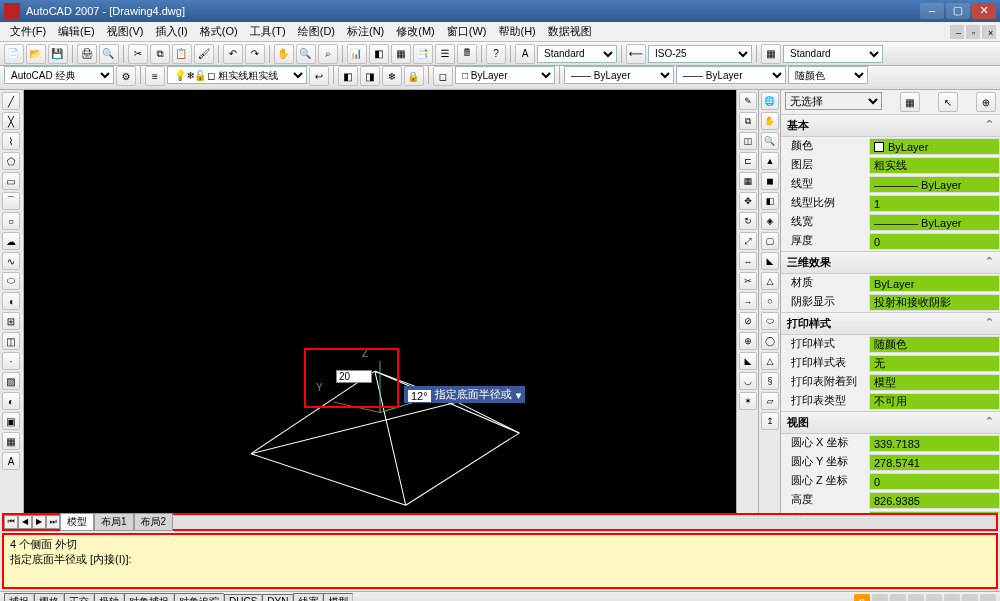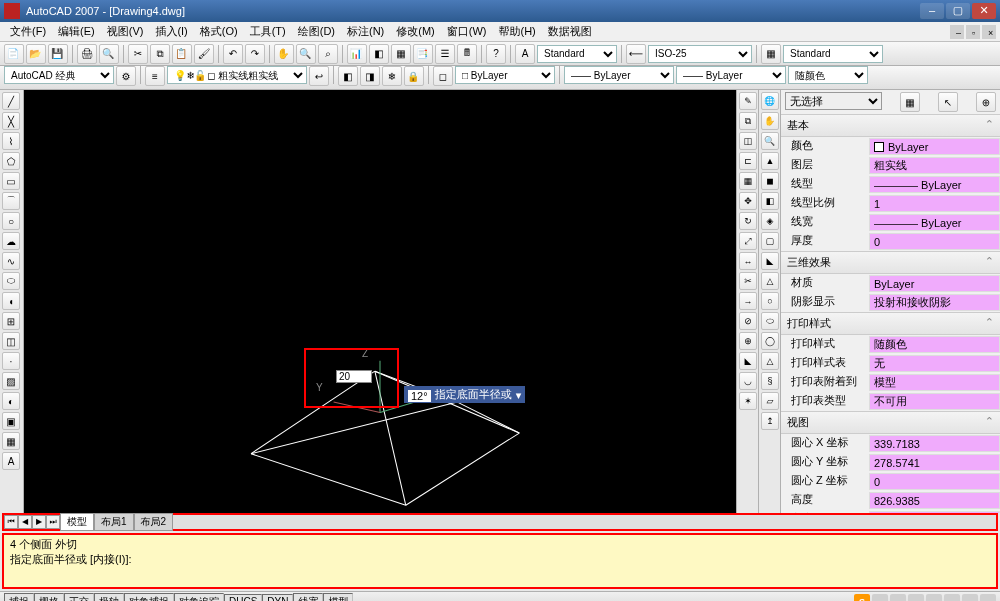--- a/index.html
+++ b/index.html
@@ -22,25 +22,25 @@
 .ltool { width: 24px; background: #e8e8e8; border-right: 1px solid #b0b0b0; display: flex; flex-direction: column; padding: 2px; gap: 2px; }
 .ltool .tbtn { width: 18px; height: 18px; }
 .canvas-wrap { flex: 1; display: flex; flex-direction: column; background: #000; position: relative; }
 .canvas { flex: 1; position: relative; background: #000; }
 .rtool { width: 22px; background: #e8e8e8; border-left: 1px solid #b0b0b0; display: flex; flex-direction: column; padding: 2px; gap: 2px; }
 .rtool2 { width: 22px; background: #e8e8e8; border-left: 1px solid #b0b0b0; display: flex; flex-direction: column; padding: 2px; gap: 2px; }
 .rtool .tbtn, .rtool2 .tbtn { width: 18px; height: 18px; font-size: 9px; }
 .props { width: 220px; background: #f0f0f0; border-left: 1px solid #b0b0b0; display: flex; flex-direction: column; overflow: hidden; }
 .props-head { height: 24px; display: flex; align-items: flex-start; padding: 2px 4px; gap: 18px; }
 .props-head select { flex: 1; height: 18px; border: 1px solid #999; }
-.prop-section { background: linear-gradient(#f4f4f4,#e4e4e4); padding: 3px 6px; border-top: 1px solid #ccc; border-bottom: 1px solid #ccc; font-weight: normal; display: flex; }
+.prop-section { background: linear-gradient(#f4f4f4,#e4e4e4); padding: 3px 6px; border-top: 1px solid #ccc; border-bottom: 1px solid #ccc; font-weight: bold; display: flex; }
 .prop-section .chev { margin-left: auto; color: #888; }
 .prop-row { display: flex; padding: 1px 0; }
 .prop-row .k { width: 88px; padding-left: 10px; background: #f0f0f0; }
-.prop-row .v { flex: 1; background: #f0abfc; border: 1px solid #ddd; padding: 0 4px; height: 17px; display: flex; align-items: center; white-space: nowrap; overflow: hidden; }
+.prop-row .v { flex: 1; background: #84cc16; border: 1px solid #ddd; padding: 0 4px; height: 17px; display: flex; align-items: center; white-space: nowrap; overflow: hidden; }
 .prop-row .v .sw { width: 10px; height: 10px; background: #fff; border: 1px solid #000; margin-right: 4px; }
 .tabs { height: 18px; background: #e0e0e0; display: flex; align-items: center; border: 2px solid red; margin: 0 2px; }
 .tabs .navbtn { width: 14px; height: 14px; border: 1px solid #999; background: #f0f0f0; text-align: center; line-height: 12px; font-size: 8px; cursor: pointer; }
 .tabs .tab { padding: 1px 6px; background: #d4d4d4; border: 1px solid #999; cursor: pointer; font-size: 10px; }
 .tabs .tab.active { background: #fff; }
 .cmd { height: 56px; background: #fef9c3; border-top: 1px solid #b0b0b0; padding: 2px 6px; font-family: SimSun, monospace; font-size: 11px; border: 2px solid red; margin: 2px; overflow: hidden; }
 .status { height: 20px; background: linear-gradient(#f0f0f0,#d8d8d8); display: flex; align-items: center; border-top: 1px solid #b0b0b0; padding: 0 4px; gap: 0; }
 .status .sbtn { padding: 1px 4px; border: 1px inset #c0c0c0; background: #e4e4e4; cursor: pointer; font-size: 10px; }
 .status .right { margin-left: auto; display: flex; gap: 2px; align-items: center; }
 .status .right .ic { width: 16px; height: 16px; background: #d0d0d0; border-radius: 2px; }

